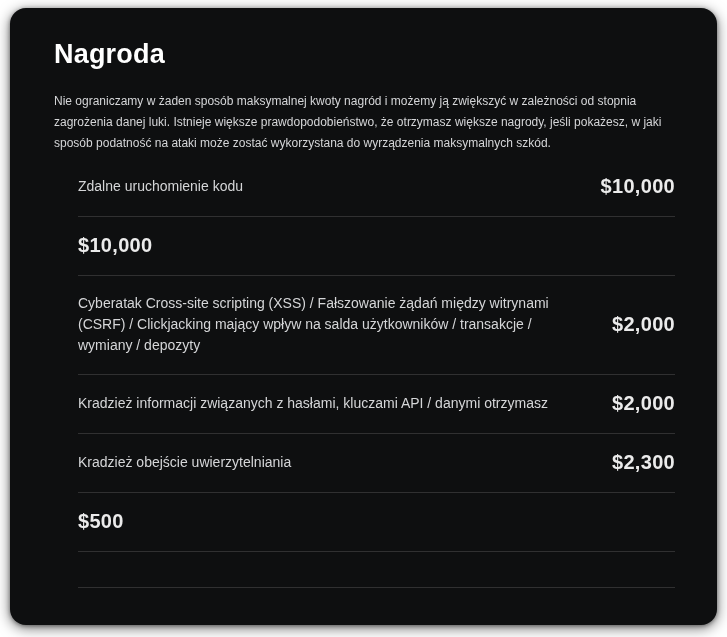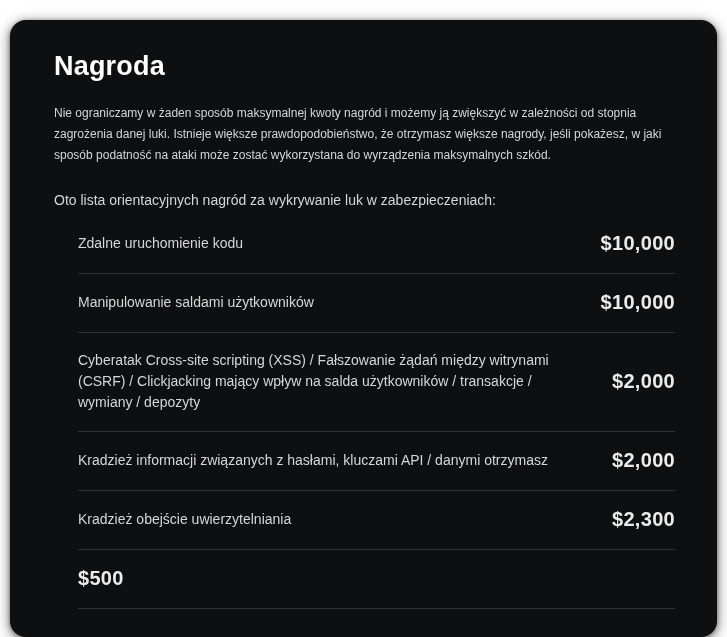--- a/index.html
+++ b/index.html
@@ -14,21 +14,21 @@
   html, body {
     width: 727px;
     height: 637px;
     background: var(--page-bg);
     font-family: "Liberation Sans", sans-serif;
     overflow: hidden;
   }
   .page {
     width: 727px;
     height: 514px;
-    padding: 20px 10px 12px 10px;
+    padding: 8px 10px 12px 10px;
   }
   .card {
     width: 707px;
     height: 617px;
     background: var(--card-bg);
     border-radius: 16px;
     box-shadow: 0 3px 14px rgba(0,0,0,0.55), 0 1px 4px rgba(0,0,0,0.4);
     padding: 30px 42px 24px 44px;
     color: var(--body-color);
   }
@@ -76,29 +76,27 @@
     letter-spacing: 0.3px;
   }
 </style>
 </head>
 <body>
 
 <div class="page">
   <section class="card">
     <h1 class="title">Nagroda</h1>
     <p class="intro">Nie ograniczamy w żaden sposób maksymalnej kwoty nagród i możemy ją zwiększyć w zależności od stopnia zagrożenia danej luki. Istnieje większe prawdopodobieństwo, że otrzymasz większe nagrody, jeśli pokażesz, w jaki sposób podatność na ataki może zostać wykorzystana do wyrządzenia maksymalnych szkód.</p>
-    <p class="list-intro">Oto lista orientacyjnych nagród za wykrywanie luk w zabezpieczeniach:</p>
     <div class="rewards" id="rewards">
   <div class="row">
     <div class="row-label">Zdalne uruchomienie kodu</div>
     <div class="row-amount">$10,000</div>
   </div>
 
   <div class="row">
-    <div class="row-label">Manipulowanie saldami użytkowników</div>
     <div class="row-amount">$10,000</div>
   </div>
 
   <div class="row">
     <div class="row-label">Cyberatak Cross-site scripting (XSS) / Fałszowanie żądań między witrynami (CSRF) / Clickjacking mający wpływ na salda użytkowników / transakcje / wymiany / depozyty</div>
     <div class="row-amount">$2,000</div>
   </div>
 
   <div class="row">
     <div class="row-label">Kradzież informacji związanych z hasłami, kluczami API / danymi otrzymasz</div>

